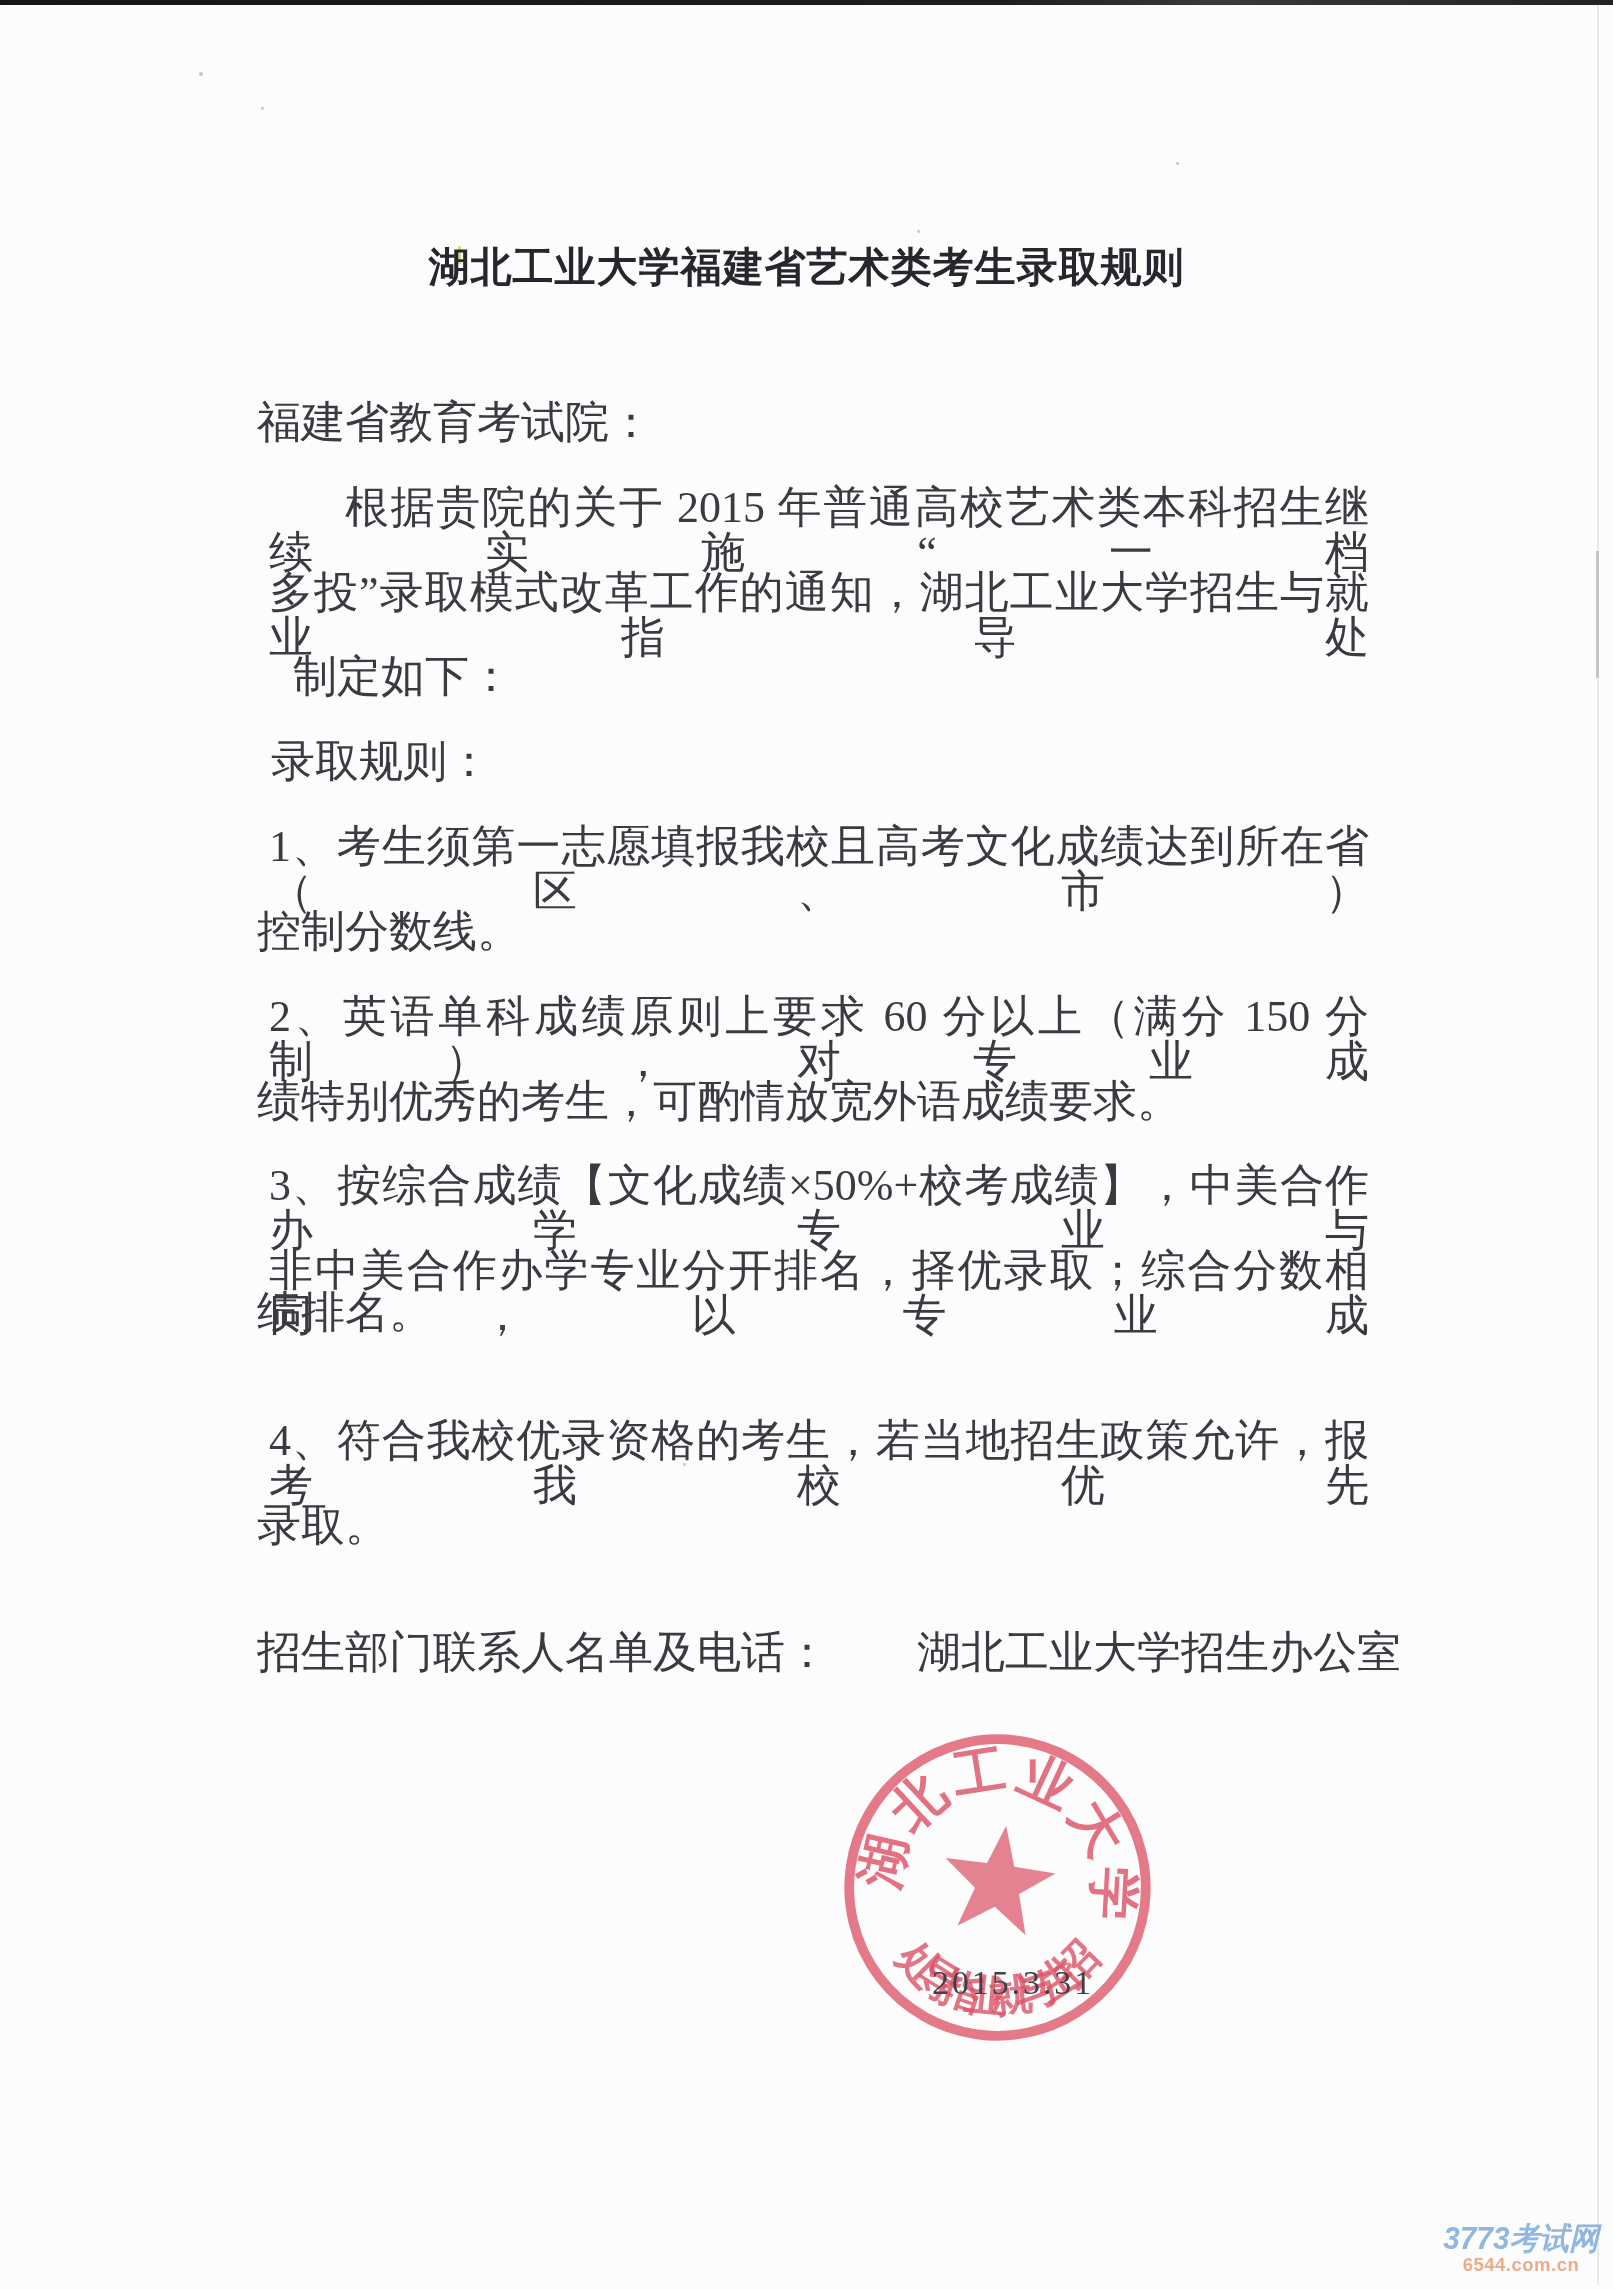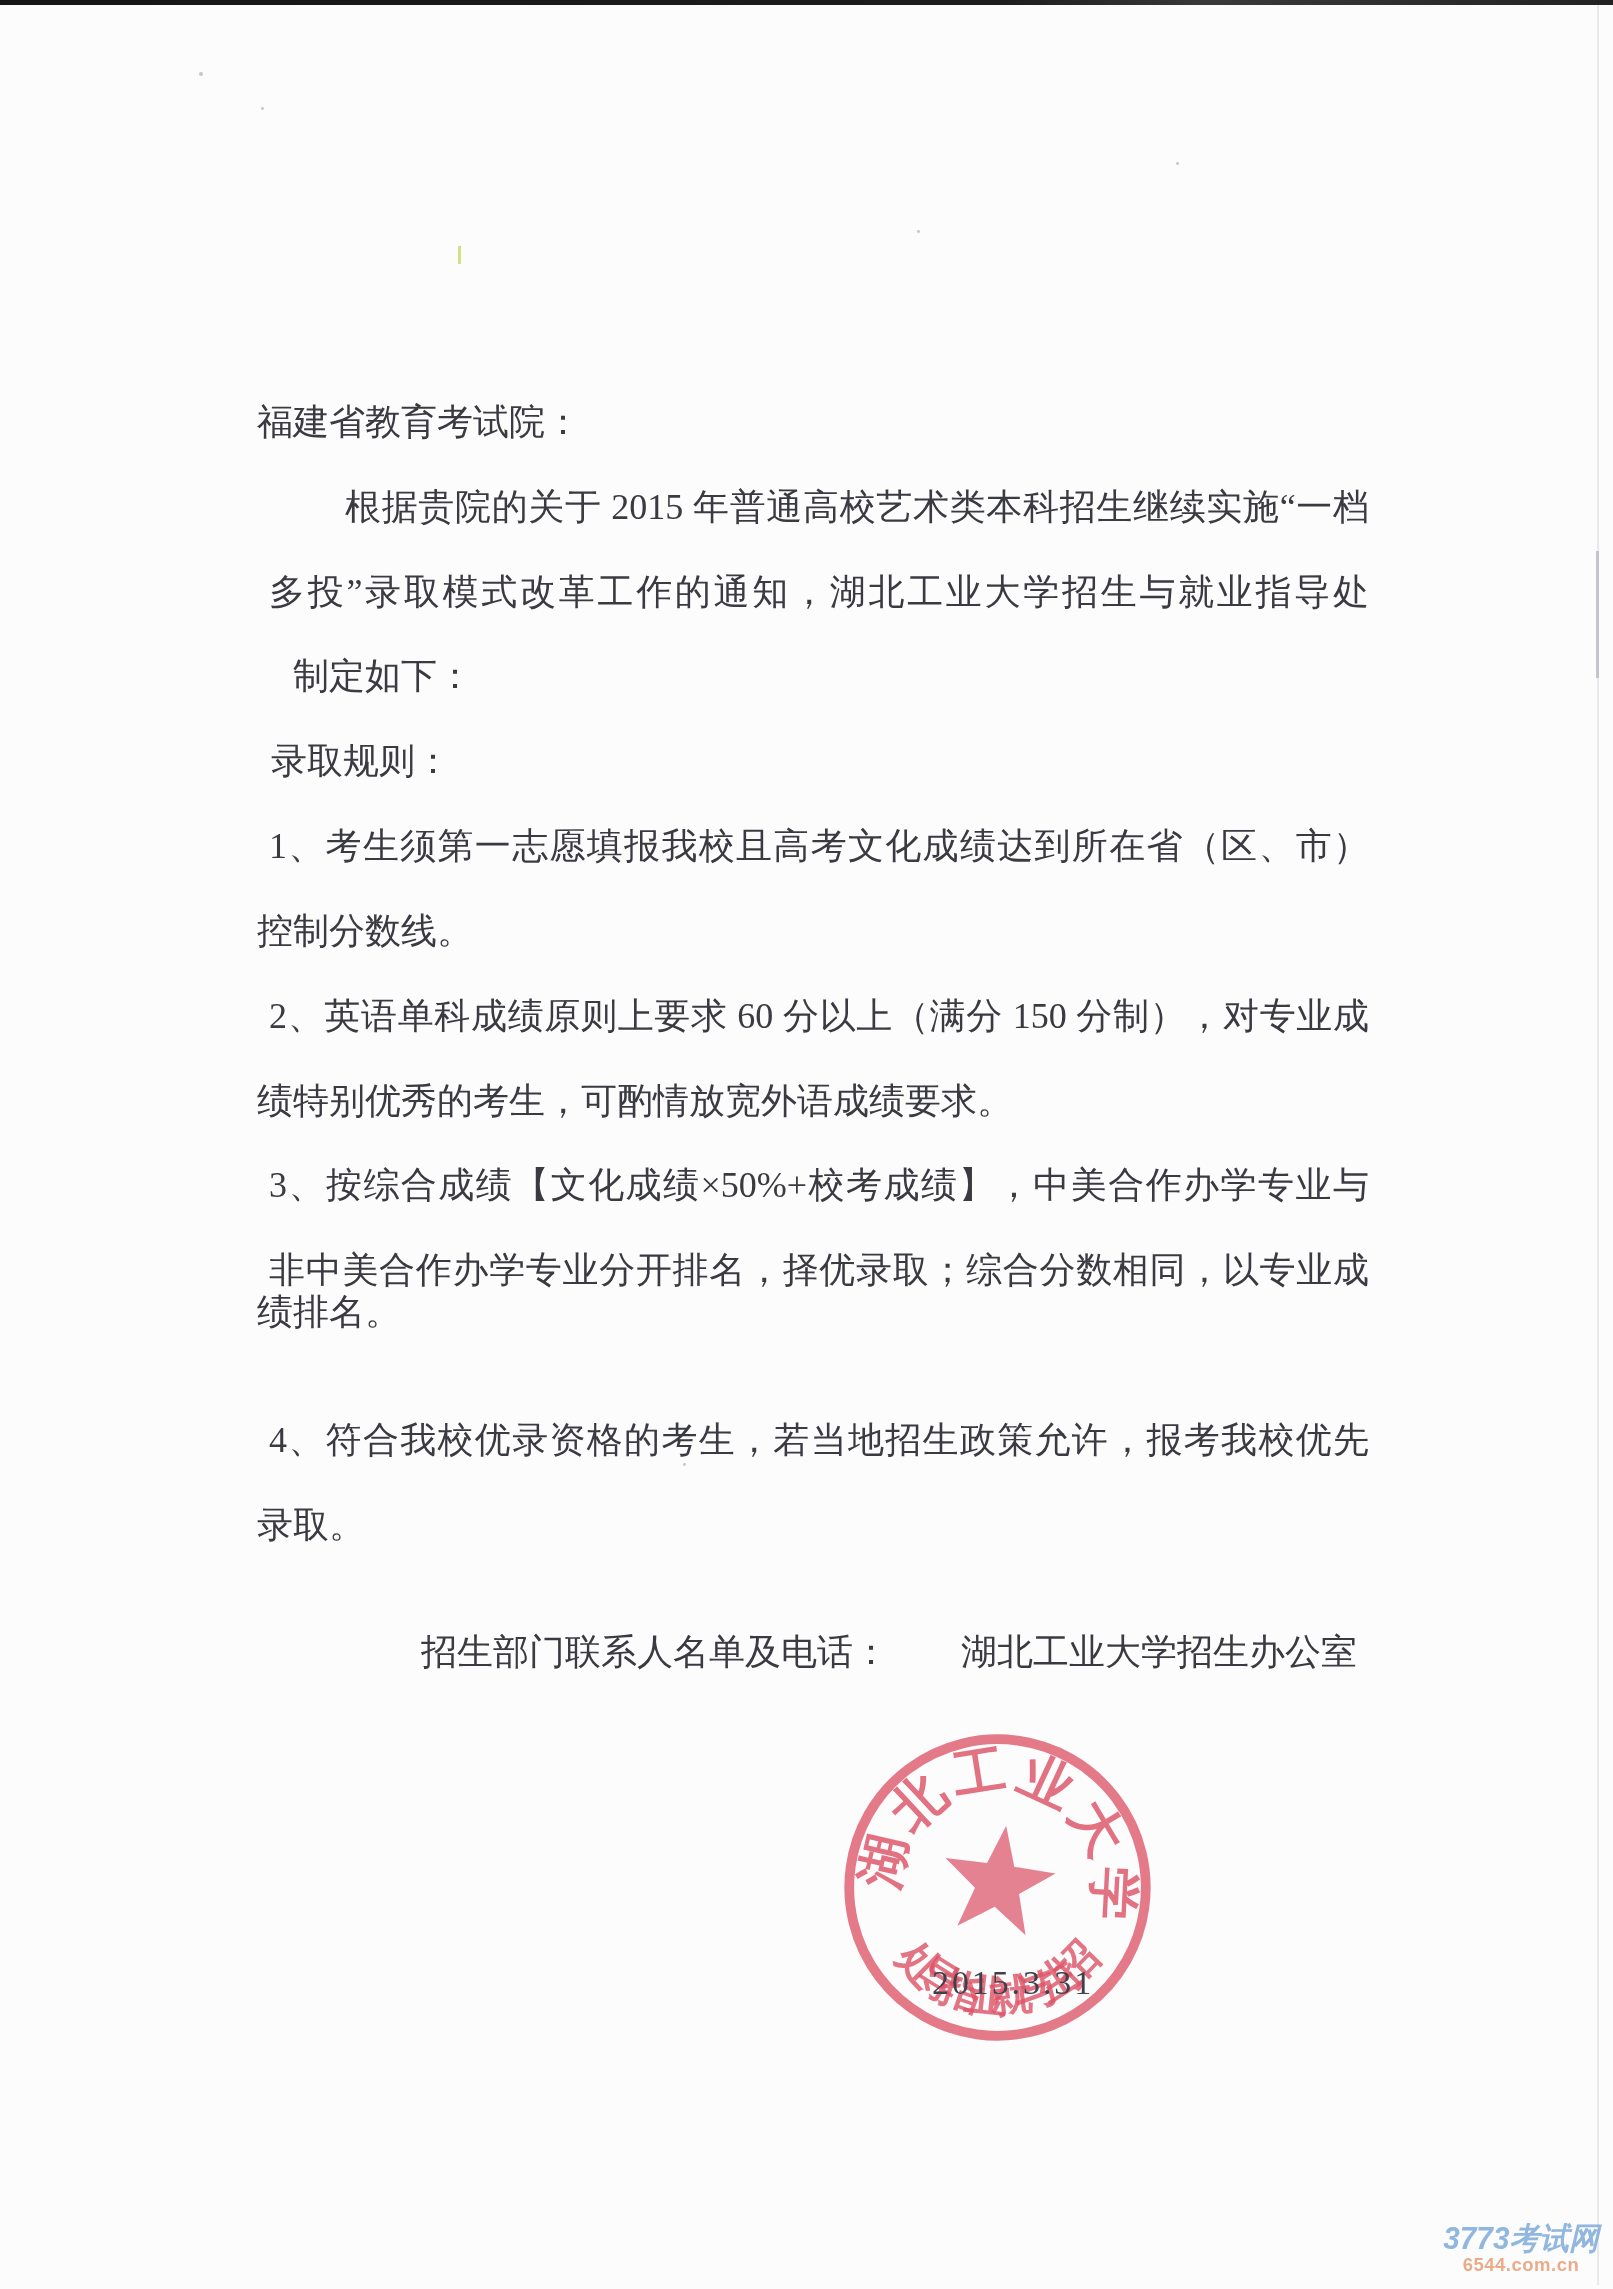--- a/index.html
+++ b/index.html
@@ -29,21 +29,21 @@
   .doc-title{
     position:absolute;left:0;top:244px;width:1613px;margin:0;
     text-align:center;
     font-family:"Liberation Sans","DejaVu Sans",sans-serif;
     font-weight:700;font-size:41px;line-height:47px;
     color:#26262c;letter-spacing:1px;
   }
   
   .body-line{
     position:absolute;left:257px;width:1100px;
-    font-size:36px;line-height:45px;color:#3a3a41;
+    font-size:44px;line-height:45px;color:#3a3a41;
     white-space:nowrap;
   }
   .body-line.justify{
     white-space:normal;
     text-align:justify;
     text-align-last:justify;
     margin-left:12px;
   }
   
   .stamp{position:absolute;left:819px;top:1709px;width:357px;height:357px;z-index:1;}
@@ -79,20 +79,21 @@
   <div class="scan-right-line"></div>
   <div class="scan-right-line-dark"></div>
 
   <div class="speck" style="left:199px;top:72px;width:3.9px;height:3.9px;"></div>
   <div class="speck" style="left:261px;top:107px;width:2.9px;height:2.9px;"></div>
   <div class="speck" style="left:917px;top:230px;width:2.9px;height:2.9px;"></div>
   <div class="speck" style="left:1176px;top:162px;width:2.9px;height:2.9px;"></div>
   <div class="speck" style="left:683px;top:1463px;width:2.9px;height:2.9px;"></div>
   <div class="speck-green" style="left:458px;top:246px;width:2.9px;height:17.6px;"></div>
 
+  <h1 class="doc-title">湖北工业大学福建省艺术类考生录取规则</h1>
 
   <div id="body-lines">
       <div class="body-line" style="top: 400px; text-indent: 0px;">福建省教育考试院：</div>
       <div class="body-line justify" style="top: 485px; text-indent: 76px;">根据贵院的关于 2015 年普通高校艺术类本科招生继续实施“一档</div>
       <div class="body-line justify" style="top: 570px; text-indent: 0px;">多投”录取模式改革工作的通知，湖北工业大学招生与就业指导处</div>
       <div class="body-line" style="top: 654px; text-indent: 0px; margin-left: 36px;">制定如下：</div>
       <div class="body-line" style="top: 739px; text-indent: 0px; margin-left: 14px;">录取规则：</div>
       <div class="body-line justify" style="top: 824px; text-indent: 0px;">1、考生须第一志愿填报我校且高考文化成绩达到所在省（区、市）</div>
       <div class="body-line" style="top: 909px; text-indent: 0px;">控制分数线。</div>
       <div class="body-line justify" style="top: 994px; text-indent: 0px;">2、英语单科成绩原则上要求 60 分以上（满分 150 分制），对专业成</div>

